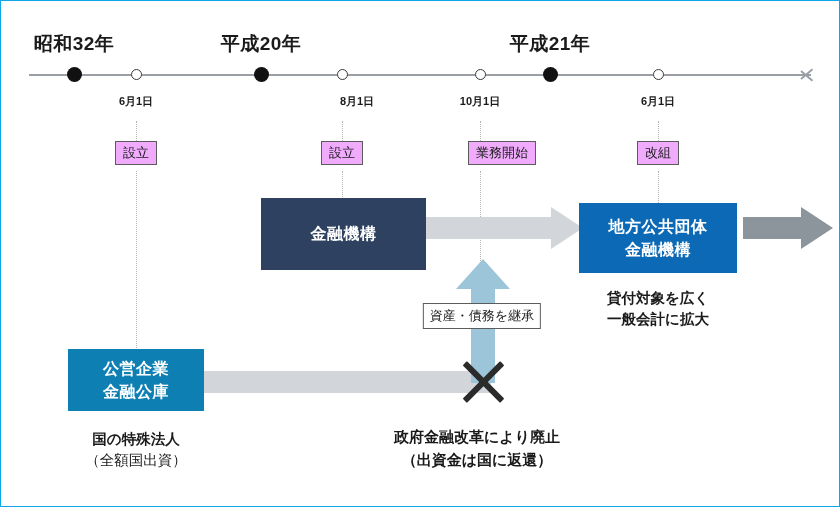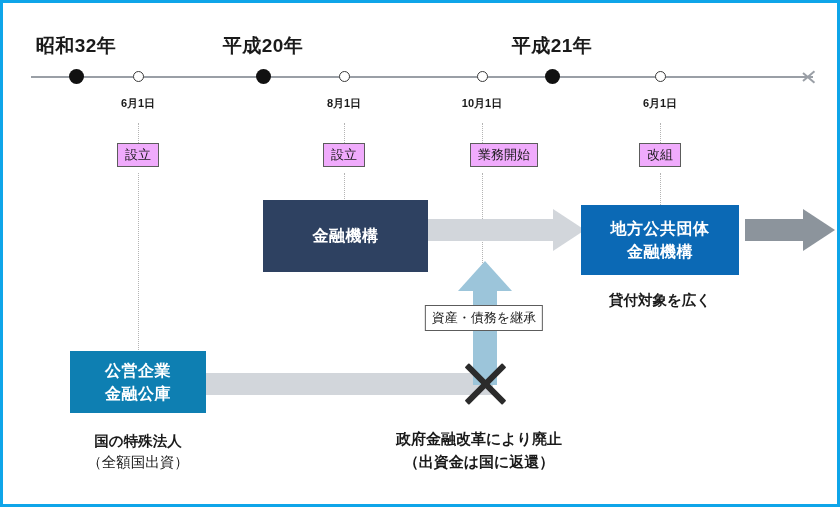--- a/index.html
+++ b/index.html
@@ -8,21 +8,21 @@
     background: #ffffff;
   }
   body {
     font-family: "Liberation Sans", "DejaVu Sans", sans-serif;
   }
   #canvas {
     position: relative;
     width: 840px;
     height: 507px;
     background: #ffffff;
-    border: 3px solid #0ea5e9;
+    border: 1px solid #0ea5e9;
     box-sizing: border-box;
     overflow: hidden;
   }
 
   
   .tl-axis {
     position: absolute;
     left: 28px;
     top: 73px;
     width: 782px;
@@ -242,21 +242,21 @@
 
   <div class="dot-filled" style="left:73px;"></div>
   <div class="dot-hollow" style="left:135px;"></div>
   <div class="dot-filled" style="left:260px;"></div>
   <div class="dot-hollow" style="left:341px;"></div>
   <div class="dot-hollow" style="left:479px;"></div>
   <div class="dot-filled" style="left:549px;"></div>
   <div class="dot-hollow" style="left:657px;"></div>
 
   <div class="date-label" style="left:135px;">6月1日</div>
-  <div class="date-label" style="left:341px;">8月1日</div>
+  <div class="date-label" style="left:356px;">8月1日</div>
   <div class="date-label" style="left:479px;">10月1日</div>
   <div class="date-label" style="left:657px;">6月1日</div>
 
   <div class="guide" style="left:135px; top:120px; height:20px;"></div>
   <div class="guide" style="left:341px; top:120px; height:20px;"></div>
   <div class="guide" style="left:479px; top:120px; height:20px;"></div>
   <div class="guide" style="left:657px; top:120px; height:20px;"></div>
 
   <div class="event-tag" style="left:135px; top:140px;">設立</div>
   <div class="event-tag" style="left:341px; top:140px;">設立</div>
@@ -293,20 +293,21 @@
   <div class="org-box" style="left:260px; top:197px; width:165px; height:72px; background:#2E4161;">
     <div>金融機構</div>
   </div>
 
   <div class="org-box" style="left:578px; top:202px; width:158px; height:70px; background:#0B69B5;">
     <div>地方公共団体</div>
     <div>金融機構</div>
   </div>
   <div class="org-caption" style="left:657px; top:287px;">
     <div>貸付対象を広く</div>
+    <div>一般会計に拡大</div>
   </div>
 
   <div class="org-box" style="left:67px; top:348px; width:136px; height:62px; background:#0E7FB2;">
     <div>公営企業</div>
     <div>金融公庫</div>
   </div>
   <div class="org-caption" style="left:135px; top:428px;">
     <div>国の特殊法人</div>
     <div class="thin">（全額国出資）</div>
   </div>

